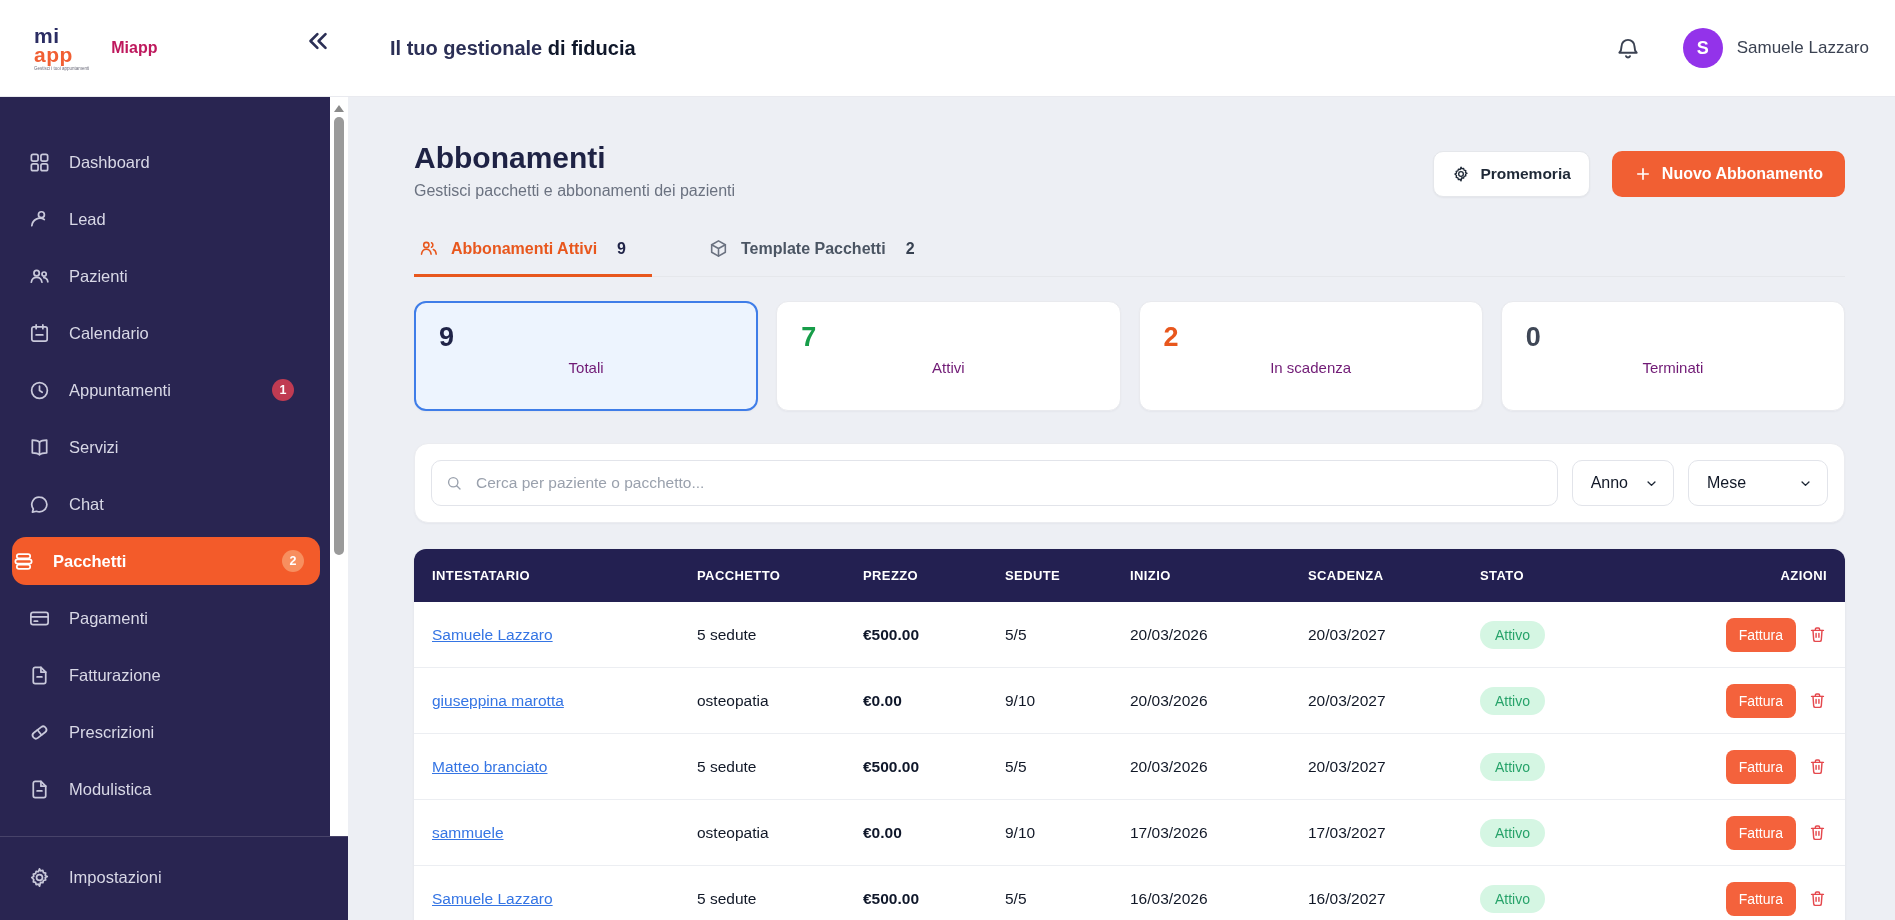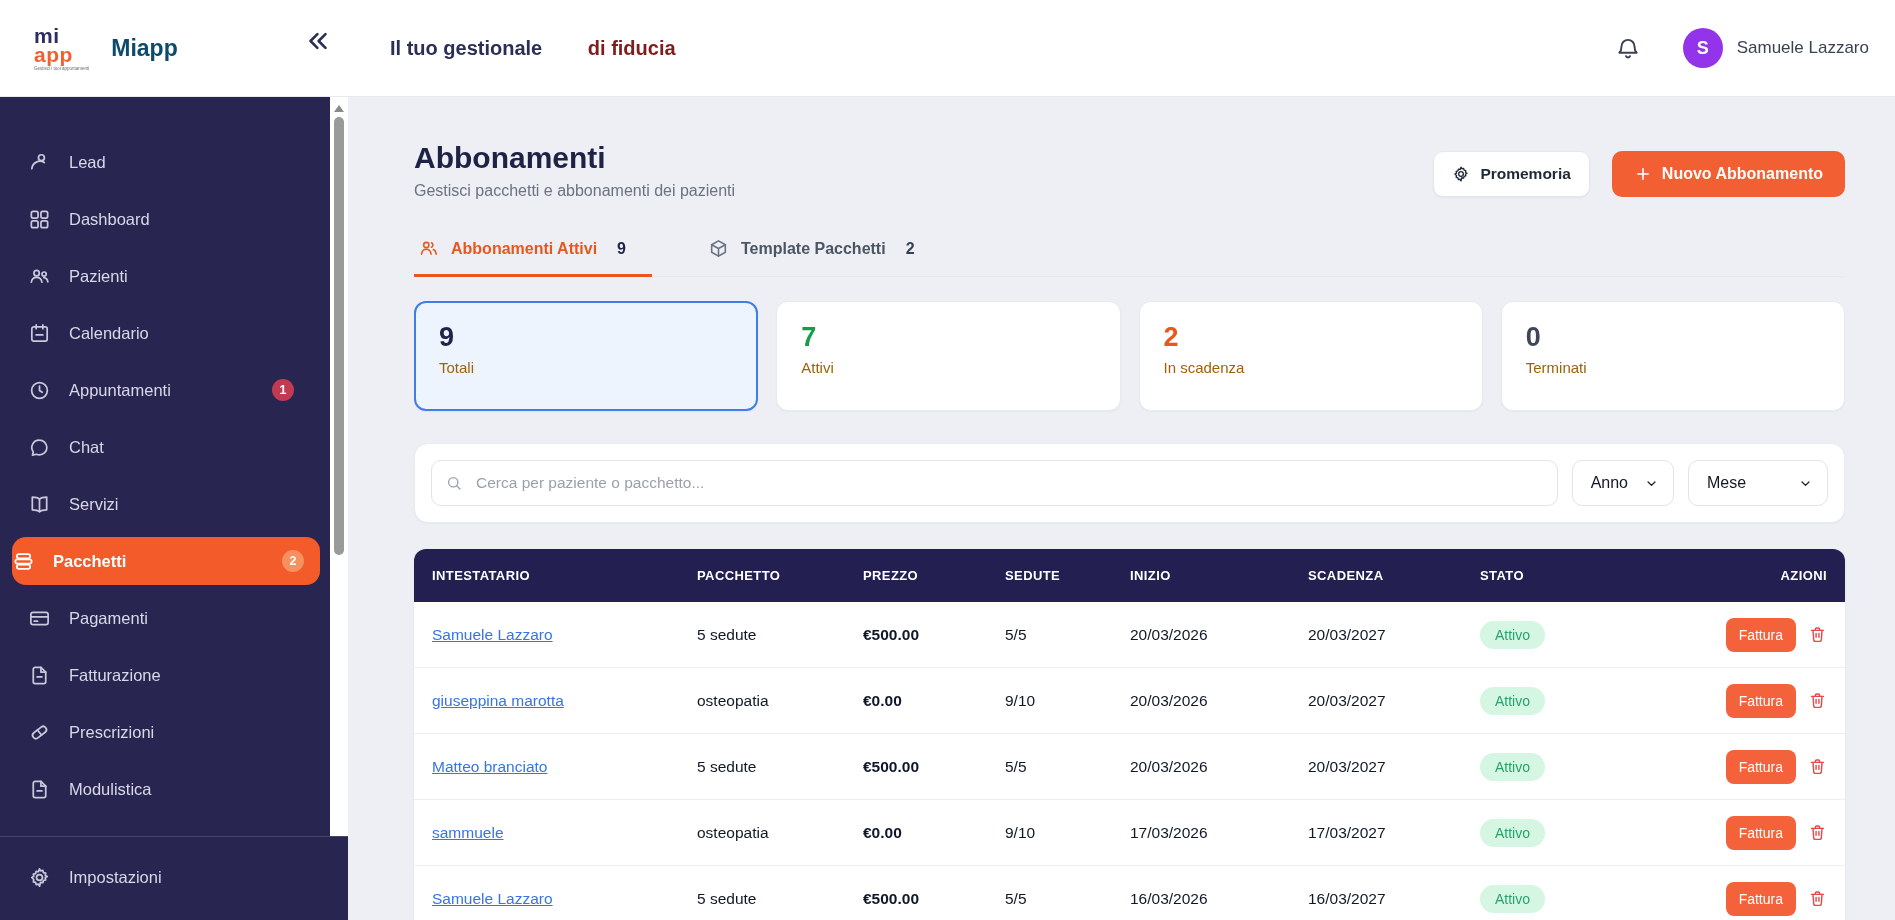--- a/index.html
+++ b/index.html
@@ -8,26 +8,26 @@
 
   
   .topbar { position:absolute; top:0; left:0; width:1895px; height:97px; background:#fff;
             border-bottom:1px solid #e9eaef; z-index:3; }
   .logo-block { position:absolute; left:34px; top:50%; transform:translateY(-50%);
                 display:flex; align-items:center; gap:22px; }
   .logo-mark { display:flex; flex-direction:column; line-height:.92; }
   .logo-mi  { color:#2b2d63; font-weight:800; font-size:21px; letter-spacing:.5px; }
   .logo-app { color:#f15f33; font-weight:800; font-size:21px; letter-spacing:.5px; }
   .logo-tagline { font-size:4.5px; color:#6b6b7a; margin-top:2px; white-space:nowrap; }
-  .app-name { font-size:23px; font-weight:800; color:#0c4a6e; }
+  .app-name { font-size:16px; font-weight:800; color:#be185d; }
   .collapse-btn { position:absolute; left:303px; top:26px; width:30px; height:30px; background:none;
                   border:none; color:#2b2f55; cursor:pointer; }
   .tagline { position:absolute; left:390px; top:50%; transform:translateY(-50%);
              font-size:20px; font-weight:800; color:#2b2f55; }
-  .tagline .accent { color:#7f1d1d;margin-left:40px; }
+  .tagline .accent { color:#0f172a; }
   .topbar-right { position:absolute; right:26px; top:50%; transform:translateY(-50%);
                   display:flex; align-items:center; }
   .bell-btn { width:26px; height:26px; color:#3b4252; background:none; border:none; cursor:pointer; margin-right:42px; }
   .avatar { width:40px; height:40px; border-radius:50%; background:#9333ea; color:#fff;
             display:flex; align-items:center; justify-content:center; font-size:18px; font-weight:700; cursor:pointer; }
   .user-name { margin-left:14px; font-size:17px; color:#3b4252; }
 
   
   .sidebar { position:absolute; top:97px; left:0; width:348px; bottom:0; background:#292551; z-index:2; }
   .sidebar-nav { position:absolute; top:0; left:0; width:330px; padding-top:41px;
@@ -75,21 +75,21 @@
   .tab.active { color:#e8571d; border-bottom-color:#e8571d; }
   .tab.active .tab-icon { color:#e8571d; }
   .tab-count { font-weight:700; color:#374151; margin-left:8px; }
   .tab.active .tab-count { color:#1f2347; }
 
   .stats { margin-top:24px; display:flex; gap:18px; }
   .stat-card { flex:1; height:110px; background:#fff; border:1px solid #e9eaee; border-radius:12px;
                padding:20px 24px; box-shadow:0 1px 2px rgba(16,24,40,.04); cursor:pointer; }
   .stat-card.selected { background:#edf4fe; border:2px solid #3f7de8; padding:19px 23px; }
   .stat-value { font-size:27px; font-weight:800; }
-  .stat-label { margin-top:6px; font-size:15px; color:#a16207; }
+  .stat-label { margin-top:6px; font-size:15px; color:#701a75;text-align:center; }
 
   .search-card { margin-top:32px; background:#fff; border:1px solid #ebecf0; border-radius:14px;
                  padding:16px; display:flex; gap:14px; box-shadow:0 1px 2px rgba(16,24,40,.04); }
   .search-wrap { flex:1; position:relative; }
   .search-input { width:100%; height:46px; border:1px solid #e2e4ea; border-radius:10px;
                   padding:0 4px 0 44px; font-size:15.5px; color:#111827; font-family:inherit; outline:none; }
   .search-input::placeholder { color:#9aa1ad; }
   .search-icon { position:absolute; left:14px; top:14px; width:18px; height:18px; color:#9aa1ad; display:flex; }
   .select { height:46px; border:1px solid #e2e4ea; border-radius:10px; background:#fff; display:flex;
             align-items:center; gap:16px; padding:0 14px 0 18px; font-size:16px; color:#111827; cursor:pointer; }
@@ -146,40 +146,40 @@
     <div class="avatar">S</div>
     <span class="user-name">Samuele Lazzaro</span>
   </div>
 </header>
 
 <aside class="sidebar">
   <nav class="sidebar-nav" id="sidebar-nav">
       <div class="nav-item">
         <span class="nav-icon">
           <svg viewBox="0 0 24 24" fill="none" stroke="currentColor" stroke-width="1.8" stroke-linecap="round" stroke-linejoin="round">
-            <circle cx="14" cy="7" r="3.1"></circle>
-            <path d="M4 18.5a8.5 8.5 0 0 1 13-6.5"></path>
-          </svg>
-        </span>
-        <span class="nav-label">Lead</span>
-      </div>
-      <div class="nav-item">
-        <span class="nav-icon">
-          <svg viewBox="0 0 24 24" fill="none" stroke="currentColor" stroke-width="1.8" stroke-linecap="round" stroke-linejoin="round">
             <rect x="3.5" y="3.5" width="7" height="7" rx="1.8"></rect>
             <rect x="13.5" y="3.5" width="7" height="7" rx="1.8"></rect>
             <rect x="3.5" y="13.5" width="7" height="7" rx="1.8"></rect>
             <rect x="13.5" y="13.5" width="7" height="7" rx="1.8"></rect>
           </svg>
         </span>
         <span class="nav-label">Dashboard</span>
       </div>
       <div class="nav-item">
         <span class="nav-icon">
           <svg viewBox="0 0 24 24" fill="none" stroke="currentColor" stroke-width="1.8" stroke-linecap="round" stroke-linejoin="round">
+            <circle cx="14" cy="7" r="3.1"></circle>
+            <path d="M4 18.5a8.5 8.5 0 0 1 13-6.5"></path>
+          </svg>
+        </span>
+        <span class="nav-label">Lead</span>
+      </div>
+      <div class="nav-item">
+        <span class="nav-icon">
+          <svg viewBox="0 0 24 24" fill="none" stroke="currentColor" stroke-width="1.8" stroke-linecap="round" stroke-linejoin="round">
             <circle cx="9" cy="8.5" r="2.8"></circle>
             <path d="M3.5 18c.4-3.4 2.6-5.2 5.5-5.2s5.1 1.8 5.5 5.2"></path>
             <circle cx="16.8" cy="9.5" r="2.2"></circle>
             <path d="M16.5 13.2c2.3.2 3.8 1.7 4.2 4.3"></path>
           </svg>
         </span>
         <span class="nav-label">Pazienti</span>
       </div>
       <div class="nav-item">
         <span class="nav-icon">
@@ -196,33 +196,33 @@
             <circle cx="12" cy="12" r="8.2"></circle>
             <path d="M12 7.5V12l2.8 1.8"></path>
           </svg>
         </span>
         <span class="nav-label">Appuntamenti</span>
         <span class="nav-badge badge-red">1</span>
       </div>
       <div class="nav-item">
         <span class="nav-icon">
           <svg viewBox="0 0 24 24" fill="none" stroke="currentColor" stroke-width="1.8" stroke-linecap="round" stroke-linejoin="round">
-            <path d="M12 4.3a7.7 7.7 0 0 1 0 15.4c-1.1 0-2.2-.23-3.1-.65L4.6 20l.93-3.4A7.7 7.7 0 0 1 12 4.3z"></path>
-          </svg>
-        </span>
-        <span class="nav-label">Chat</span>
-      </div>
-      <div class="nav-item">
-        <span class="nav-icon">
-          <svg viewBox="0 0 24 24" fill="none" stroke="currentColor" stroke-width="1.8" stroke-linecap="round" stroke-linejoin="round">
             <path d="M12 6.3C10.4 4.8 8.3 4.3 4.5 4.3v13.2c3.8 0 5.9.5 7.5 2 1.6-1.5 3.7-2 7.5-2V4.3c-3.8 0-5.9.5-7.5 2z"></path>
             <path d="M12 6.3v13.2"></path>
           </svg>
         </span>
         <span class="nav-label">Servizi</span>
+      </div>
+      <div class="nav-item">
+        <span class="nav-icon">
+          <svg viewBox="0 0 24 24" fill="none" stroke="currentColor" stroke-width="1.8" stroke-linecap="round" stroke-linejoin="round">
+            <path d="M12 4.3a7.7 7.7 0 0 1 0 15.4c-1.1 0-2.2-.23-3.1-.65L4.6 20l.93-3.4A7.7 7.7 0 0 1 12 4.3z"></path>
+          </svg>
+        </span>
+        <span class="nav-label">Chat</span>
       </div>
       <div class="nav-item active">
         <span class="nav-icon">
           <svg viewBox="0 0 24 24" fill="none" stroke="currentColor" stroke-width="1.8" stroke-linecap="round" stroke-linejoin="round">
             <rect x="5" y="4.2" width="14" height="4.6" rx="2.3"></rect>
             <rect x="3.5" y="9.7" width="17" height="4.6" rx="2.3"></rect>
             <rect x="5" y="15.2" width="14" height="4.6" rx="2.3"></rect>
           </svg>
         </span>
         <span class="nav-label">Pacchetti</span>

